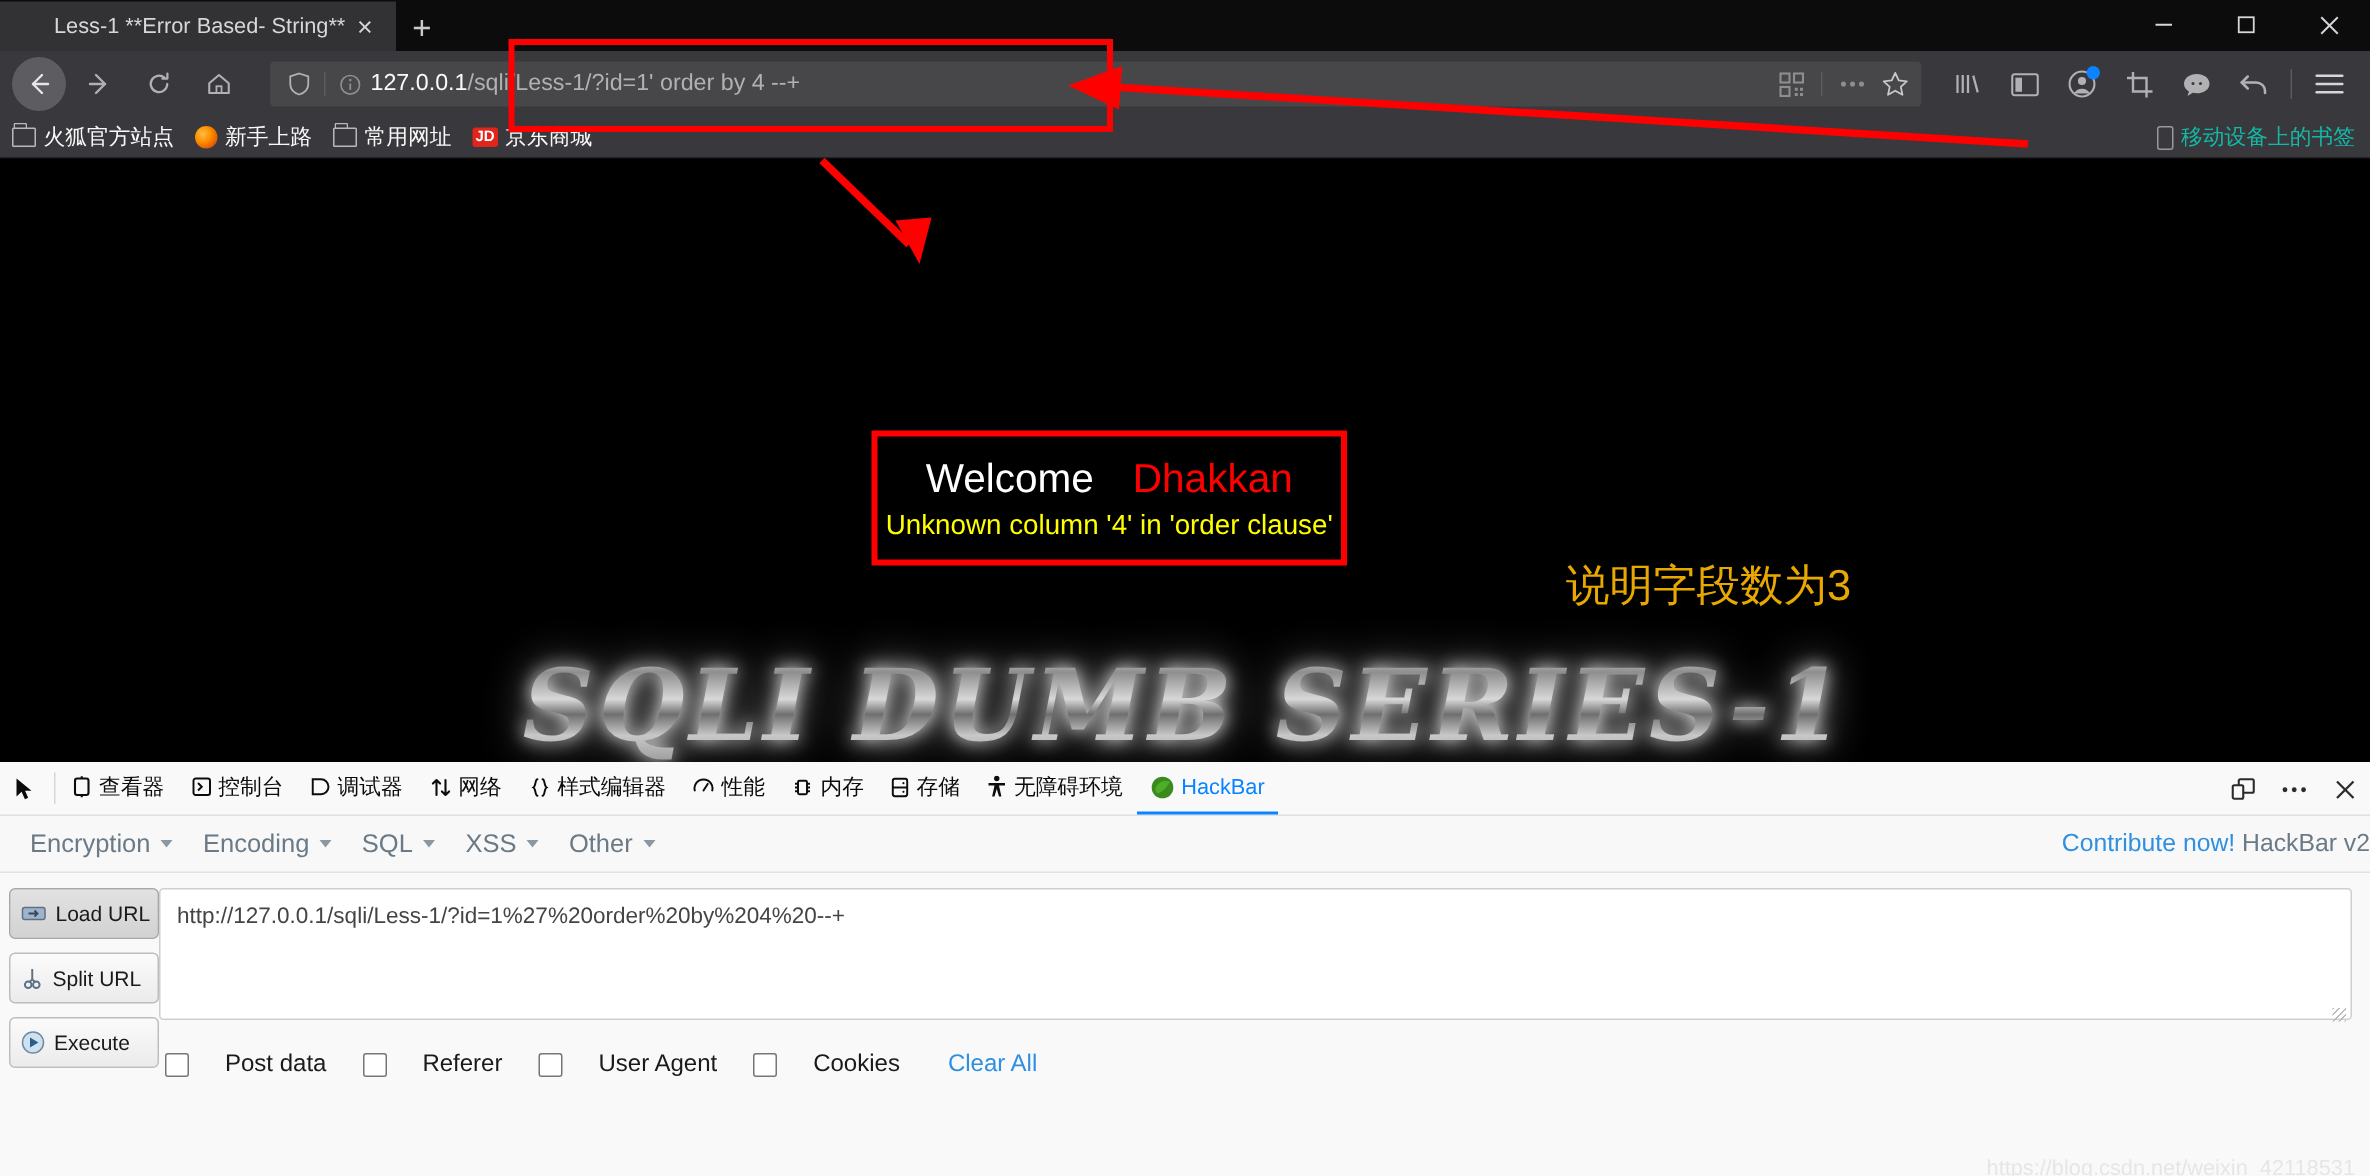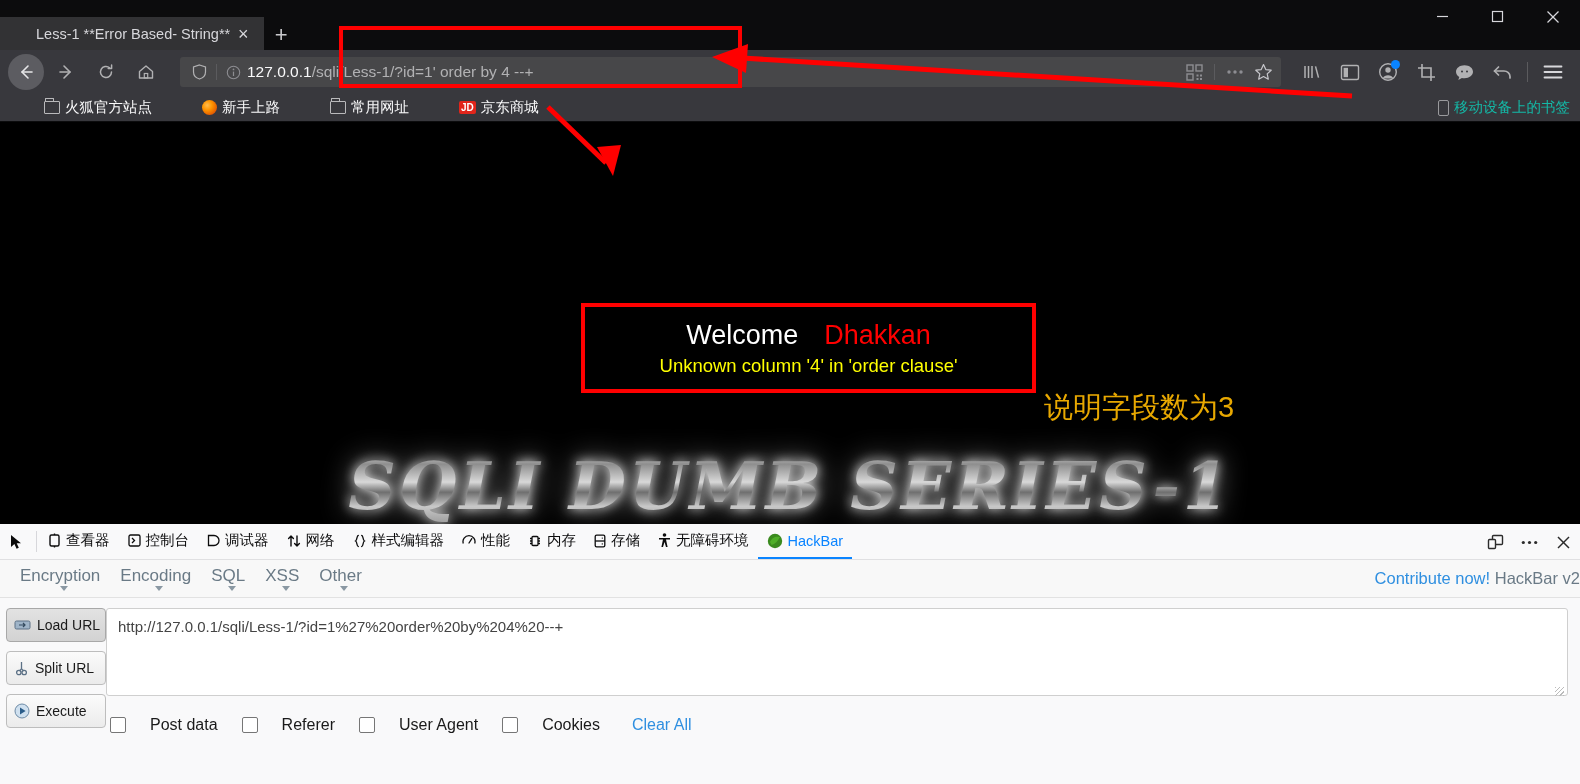--- a/index.html
+++ b/index.html
@@ -6,21 +6,21 @@
   html, body {
     width: 1580px; height: 784px;
     overflow: hidden;
     background: #0c0c0d;
     font-family: "Liberation Sans", sans-serif;
   }
   #app { position: relative; width: 1580px; height: 784px; }
 
   
   .tabstrip {
-    height: 50px; background: #0c0c0d;
+    height: 34px; background: #0c0c0d;
     display: flex; align-items: flex-end; position: relative;
   }
   .tab {
     height: 33px; min-width: 250px; background: #323234;
     display: flex; align-items: center; padding: 0 8px 0 36px;
     color: #d7d7db; font-size: 14.5px; position: relative;
   }
   .tab-title { white-space: nowrap; overflow: hidden; text-overflow: ellipsis; flex: 1; }
   .tab-close {
     width: 26px; height: 26px; display: flex; align-items: center; justify-content: center;
@@ -68,21 +68,21 @@
   .tb-ic { width: 38px; height: 36px; display:flex; align-items:center; justify-content:center; color:#b1b1b3; position: relative; }
   .badge { position: absolute; top: 6px; right: 7px; width: 9px; height: 9px; border-radius: 50%; background: #0a84ff; }
   .tb-div { width: 1px; height: 20px; background: #5b5b5e; margin: 0 6px; }
 
   
   .bookmarks {
     height: 28px; background: #38383d; display: flex; align-items: center;
     padding: 0 8px; position: relative; border-bottom: 1px solid #0c0c0d;
   }
   .bm { display: flex; align-items: center; color: #f9f9fa; font-size: 14.5px; margin-right: 14px; white-space: nowrap; }
-  .bm .ic { margin-right: 5px; display: flex; align-items: flex-end; margin-left: 36px; }
+  .bm .ic { margin-right: 5px; display: flex; align-items: flex-end; }
   .bm-right { position: absolute; right: 10px; display: flex; align-items: center; color: #14b8a6; font-size: 14.5px; }
   .folder-ic { width: 16px; height: 13px; position: relative; }
   .folder-ic i {
     position: absolute; inset: 0; border: 1.5px solid #b9b9bb; border-radius: 1px;
   }
   .folder-ic i::before {
     content:''; position:absolute; top:-4px; left:0; width:7px; height:3px;
     border:1.5px solid #b9b9bb; border-bottom:none; border-radius:1px 1px 0 0;
   }
   .jd-ic { background: #e1251b; color: #fff; font-size: 10px; font-weight: bold;
@@ -90,21 +90,21 @@
   .ff-ic { width: 15px; height: 15px; border-radius: 50%;
     background: radial-gradient(circle at 35% 35%, #ffbd4f 0%, #ff9500 35%, #e66000 70%, #b5343b 100%); }
   .mobile-ic { width: 11px; height: 16px; border: 1.5px solid #9a9a9d; border-radius: 2px; margin-right: 5px; }
 
   
   .page {
     position: relative; height: 402px; background: #000;
     overflow: hidden;
   }
   .errbox {
-    position: absolute; left: 581px; top: 181px; width: 455px; height: 90px;
+    position: absolute; left: 581px; top: 181px; width: 317px; height: 90px;
     border: 4px solid #ff0000; background: #000;
     display: flex; flex-direction: column; align-items: center; justify-content: center;
   }
   .errline1 { font-size: 27px; white-space: nowrap; }
   .errline1 .w { color: #ffffff; }
   .errline1 .d { color: #ff0000; margin-left: 26px; }
   .errline2 { color: #ffff00; font-size: 18.5px; margin-top: 4px; white-space: nowrap; }
 
   .annot {
     position: absolute; color: #e8a800; font-size: 29px; line-height: 1.35;
@@ -143,21 +143,21 @@
   .dt-tab .tic { margin-right: 5px; display:flex; align-items:center; }
   .dt-tab.sel { color: #0a84ff; border-bottom-color: #0a84ff; }
   .dt-right { position: absolute; right: 0; top: 0; height: 36px; display: flex; align-items: center; }
   .dt-right .r-ic { width: 34px; height: 36px; display:flex; align-items:center; justify-content:center; color:#2b2b2b; }
 
   
   .hb-menu {
     height: 38px; background: #f8f8f8; border-bottom: 1px solid #e2e2e2;
     display: flex; align-items: center; padding-left: 10px; position: relative;
   }
-  .hb-mi { color: #6a7a86; font-size: 17px; padding: 3px 10px; border-radius: 3px; display:flex; align-items:center;flex-direction:column; }
+  .hb-mi { color: #6a7a86; font-size: 17px; padding: 3px 10px; border-radius: 3px; display:flex; align-items:center; }
   .caret { margin-left: 7px; border-left: 4.5px solid transparent; border-right: 4.5px solid transparent;
            border-top: 5px solid #8a98a3; display:inline-block; }
   .hb-right { position: absolute; right: 0; font-size: 16.5px; color: #6a7a86; }
   .hb-right a { color: #2f8fe0; text-decoration: none; }
 
   .hb-body { display: flex; padding: 10px 0 0 6px; }
   .hb-left { width: 100px; flex: 0 0 100px; }
   .hbtn {
     height: 34px; margin-bottom: 9px; border: 1px solid #bdbdbd; border-radius: 4px;
     background: linear-gradient(180deg,#fbfbfb,#ebebeb);

